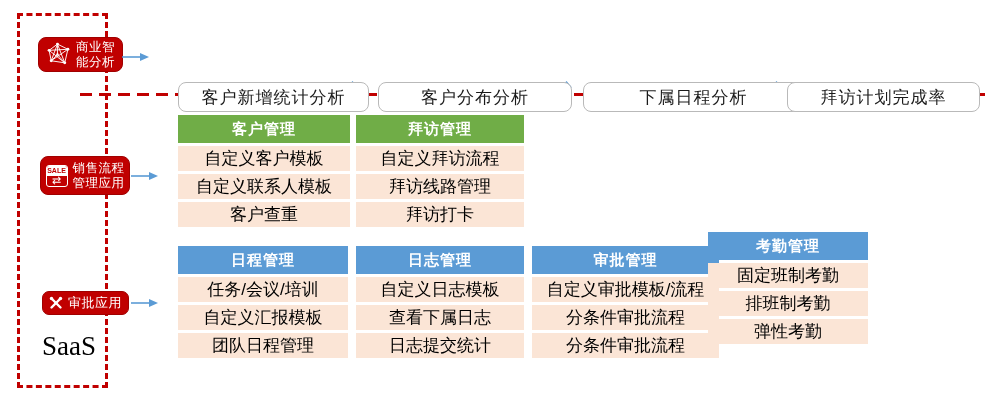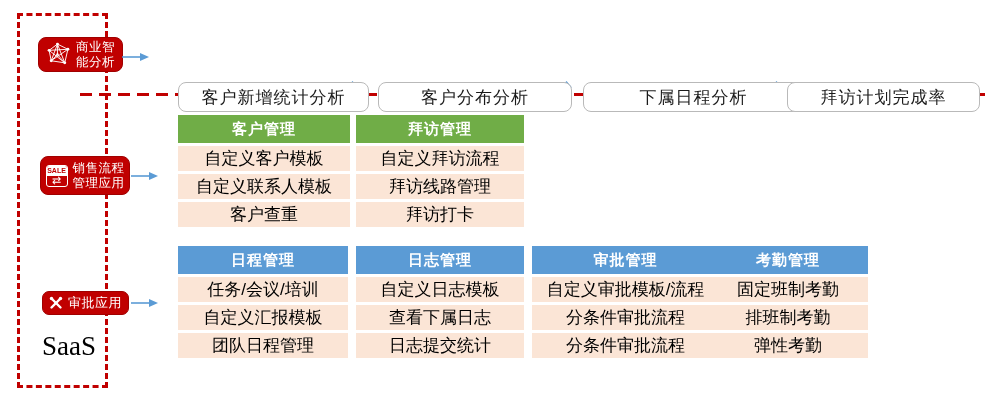--- a/index.html
+++ b/index.html
@@ -188,21 +188,21 @@
     <div class="row">自定义日志模板</div>
     <div class="row">查看下属日志</div>
     <div class="row">日志提交统计</div>
   </div>
   <div class="tbl blue" style="left:532px; top:246px; width:187px">
     <div class="hdr">审批管理</div>
     <div class="row">自定义审批模板/流程</div>
     <div class="row">分条件审批流程</div>
     <div class="row">分条件审批流程</div>
   </div>
-  <div class="tbl blue" style="left:708px; top:246px; width:160px">
+  <div class="tbl blue" style="left:708px; top:232px; width:160px">
     <div class="hdr">考勤管理</div>
     <div class="row">固定班制考勤</div>
     <div class="row">排班制考勤</div>
     <div class="row">弹性考勤</div>
   </div>
 
   <div class="saas-label">SaaS</div>
 
 </div>
 

